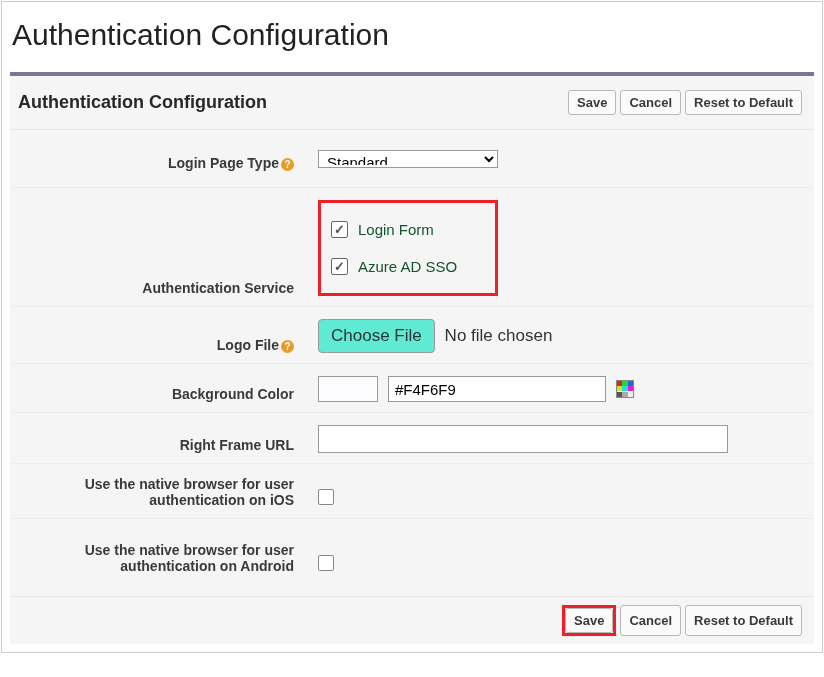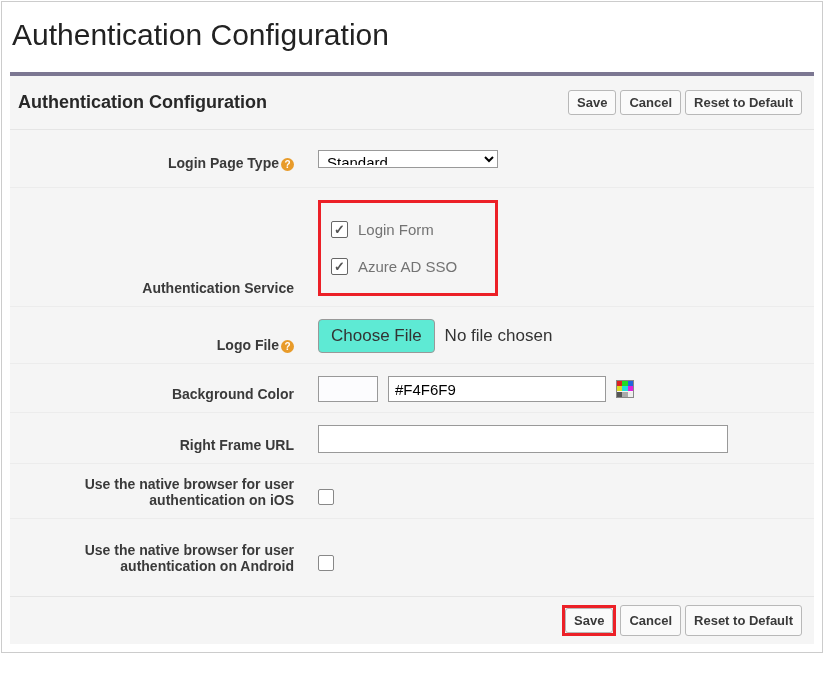--- a/index.html
+++ b/index.html
@@ -113,21 +113,21 @@
     align-items: center;
     justify-content: center;
     margin-right: 10px;
     font-size: 13px;
     color: #666;
     background:#fff;
     cursor: pointer;
   }
   .chk.checked { color:#555; }
   .chk.checked::after { content:"✓"; font-weight:700; }
-  .check-label { font-size: 15px; color:#737373; }
+  .check-label { font-size: 15px; color:#14532d; }
   .choose-btn {
     border: 1px solid #999;
     border-radius: 4px;
     background: #5eead4;
     padding: 6px 12px;
     font-size: 17px;
     color: #333;
     cursor: pointer;
   }
   .no-file {

